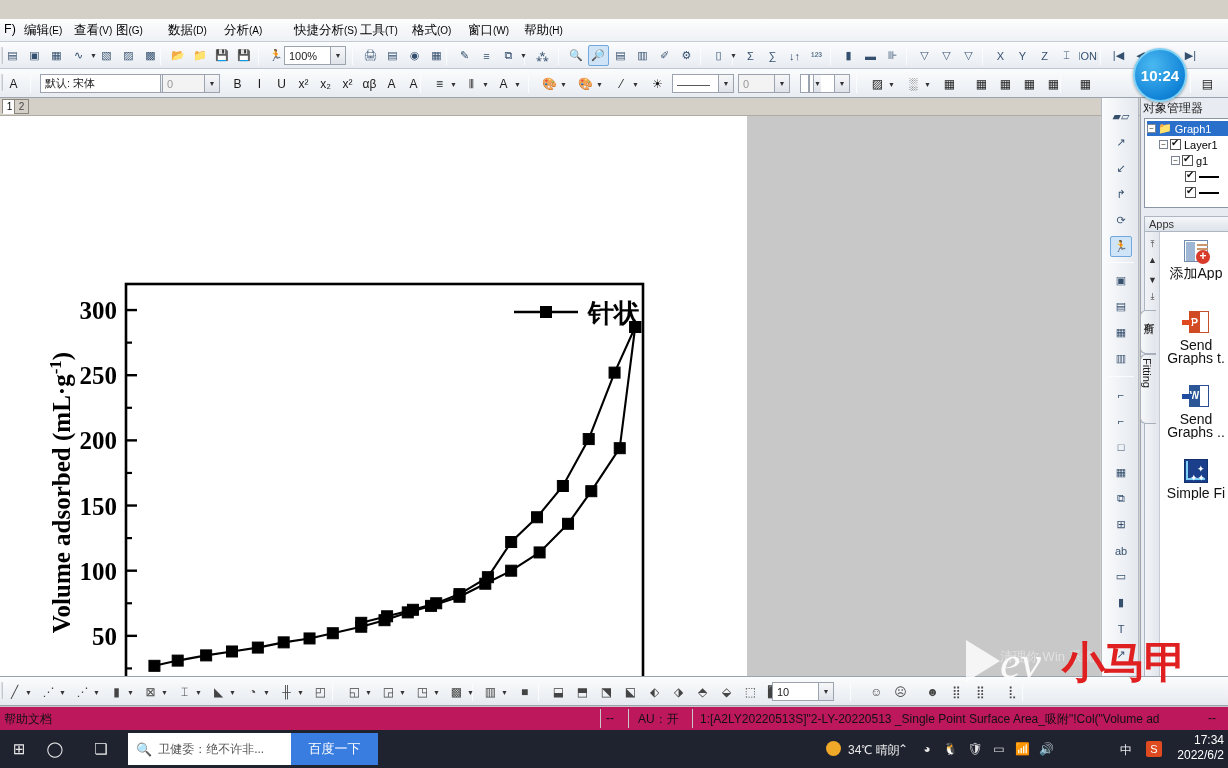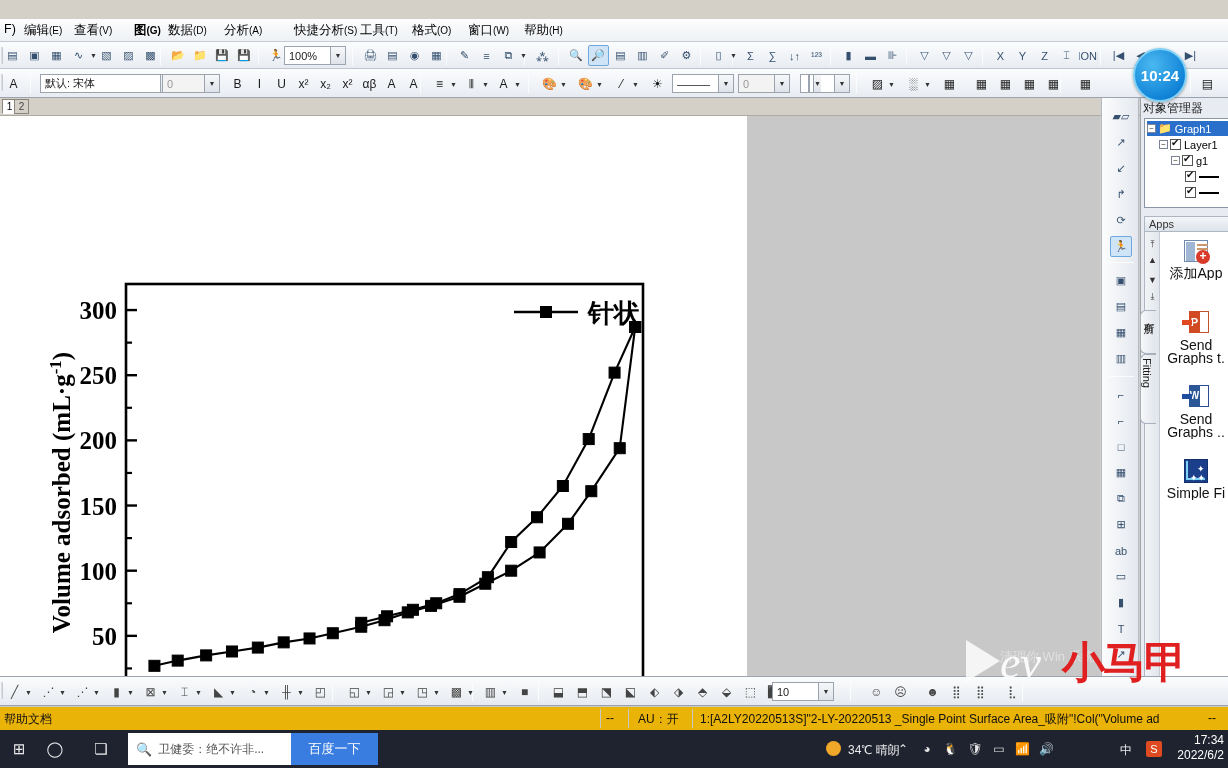--- a/index.html
+++ b/index.html
@@ -234,21 +234,21 @@
   }
   .bbtn {
     position: absolute; top: 4px; width: 21px; height: 21px;
     display: flex; align-items: center; justify-content: center;
     font-size: 12px; color: #444; overflow: hidden;
   }
 
   
   .statusbar {
     position: absolute; left: 0; top: 706px; width: 1228px; height: 24px;
-    background: #eab308; border-top: 1px solid #c8c8c8;
+    background: #be185d; border-top: 1px solid #c8c8c8;
     font-size: 12px; color: #111;
   }
   .sb-cell { position: absolute; top: 4px; white-space: nowrap; overflow: hidden; }
   .sb-div { position: absolute; top: 2px; width: 1px; height: 19px; background: #c8c8c8; }
 
   
   .taskbar {
     position: absolute; left: 0; top: 730px; width: 1228px; height: 38px;
     background: #1f2330;
   }
@@ -302,21 +302,21 @@
 </head>
 <body>
 
 <div id="app">
 
 
   <div class="menubar" id="menubar">
       <div class="menuitem" style="left: 2px;"><span class="mn">F)</span><span class="mk"></span></div>
       <div class="menuitem" style="left: 22px;"><span class="mn">编辑</span><span class="mk">(E)</span></div>
       <div class="menuitem" style="left: 72px;"><span class="mn">查看</span><span class="mk">(V)</span></div>
-      <div class="menuitem" style="left: 132px; font-weight: bold;"><span class="mn">图</span><span class="mk">(G)</span></div>
+      <div class="menuitem" style="left: 114px;"><span class="mn">图</span><span class="mk">(G)</span></div>
       <div class="menuitem" style="left: 166px;"><span class="mn">数据</span><span class="mk">(D)</span></div>
       <div class="menuitem" style="left: 222px;"><span class="mn">分析</span><span class="mk">(A)</span></div>
       <div class="menuitem" style="left: 292px;"><span class="mn">快捷分析</span><span class="mk">(S)</span></div>
       <div class="menuitem" style="left: 358px;"><span class="mn">工具</span><span class="mk">(T)</span></div>
       <div class="menuitem" style="left: 410px;"><span class="mn">格式</span><span class="mk">(O)</span></div>
       <div class="menuitem" style="left: 466px;"><span class="mn">窗口</span><span class="mk">(W)</span></div>
       <div class="menuitem" style="left: 522px;"><span class="mn">帮助</span><span class="mk">(H)</span></div>
     </div>
 
   <div class="toolbar" id="toolbar1">

